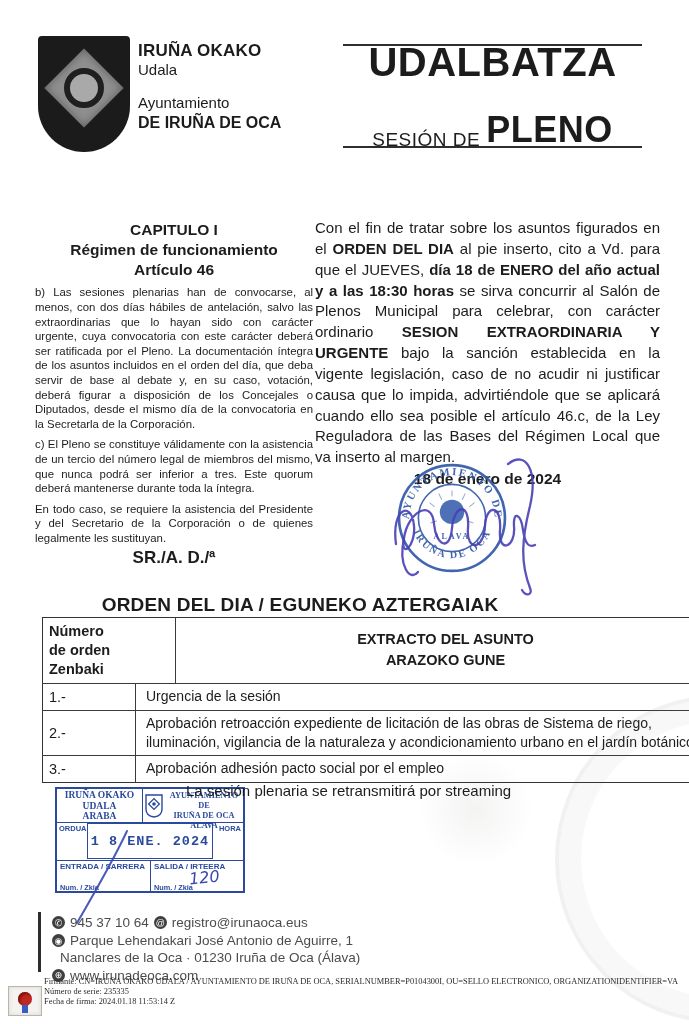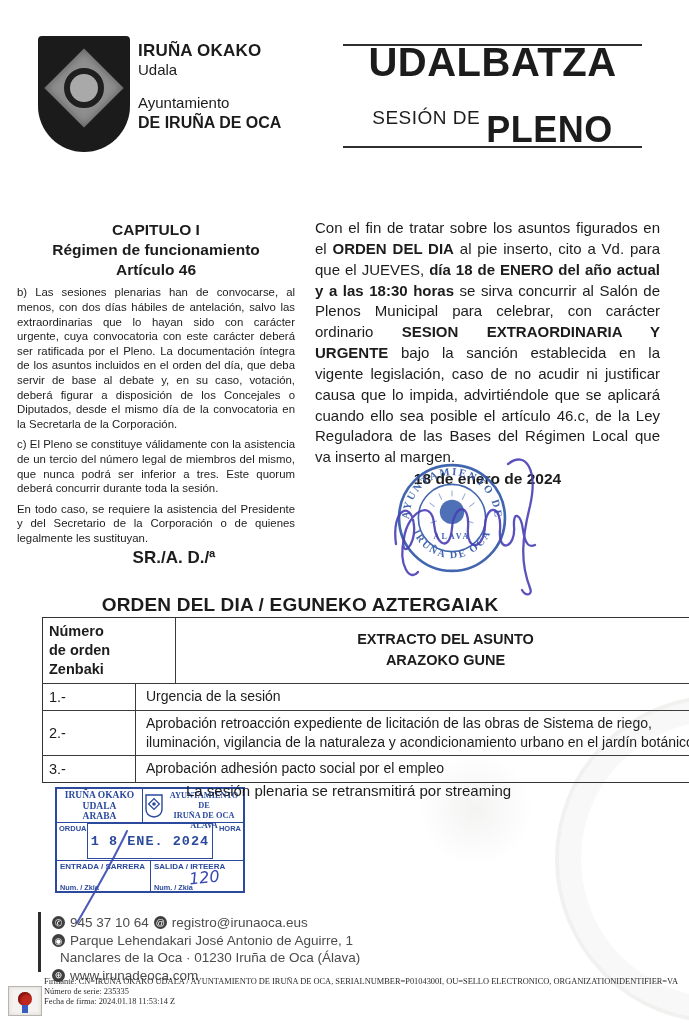--- a/index.html
+++ b/index.html
@@ -14,25 +14,25 @@
         background:#a9a9a9;border:6px solid #1f1f1f;box-sizing:border-box;}
   .orgtext{position:absolute;left:138px;top:40px;line-height:1.25;}
   .orgtext .b1{font-size:17px;font-weight:bold;letter-spacing:.2px;}
   .orgtext .n1{font-size:15px;}
   .orgtext .n2{font-size:15px;margin-top:14px;}
   .orgtext .b2{font-size:16px;font-weight:bold;}
   .titlebox{position:absolute;left:343px;top:44px;width:299px;height:104px;
         border-top:2.5px solid #2e2e2e;border-bottom:2.5px solid #2e2e2e;
         display:flex;flex-direction:column;align-items:center;justify-content:center;box-sizing:border-box;}
   .titlebox .t1{font-size:40px;font-weight:bold;letter-spacing:.5px;line-height:1.05;}
-  .titlebox .t2{display:flex;align-items:center;gap:6px;margin-top:2px;}
+  .titlebox .t2{display:flex;align-items:flex-end;gap:6px;margin-top:2px;}
   .titlebox .t2 .small{font-size:19px;letter-spacing:.5px;}
   .titlebox .t2 .big{font-size:36px;font-weight:bold;letter-spacing:.5px;margin-top:24px;}
   
-  .col-left{position:absolute;left:17px;top:220px;width:278px;}
+  .col-left{position:absolute;left:35px;top:220px;width:278px;}
   .col-left h3{margin:0;text-align:center;font-size:15.5px;line-height:1.28;font-weight:bold;}
   .col-left p{margin:6px 0 0 0;font-size:11.4px;line-height:1.28;text-align:justify;}
   .salutation{position:absolute;left:35px;top:540px;width:278px;text-align:center;
         font-size:17px;font-weight:bold;margin-top:8px;}
   .col-right{position:absolute;left:315px;top:218px;width:345px;}
   .col-right p{margin:0;font-size:15px;line-height:1.39;text-align:justify;}
   .col-right .date{margin-top:2px;text-align:center;font-size:15.5px;font-weight:bold;}
   
   .roundstamp{position:absolute;left:396px;top:462px;width:112px;height:112px;z-index:3;opacity:.92;}
   .sig{position:absolute;left:388px;top:448px;width:185px;height:152px;z-index:4;}
@@ -117,21 +117,21 @@
       <span class="small">SESIÓN DE</span>
       <span class="big">PLENO</span>
     </div>
   </div>
 
   <div class="col-left">
     <h3>CAPITULO I</h3>
     <h3>Régimen de funcionamiento</h3>
     <h3>Artículo 46</h3>
     <p>b) Las sesiones plenarias han de convocarse, al menos, con dos días hábiles de antelación, salvo las extraordinarias que lo hayan sido con carácter urgente, cuya convocatoria con este carácter deberá ser ratificada por el Pleno. La documentación íntegra de los asuntos incluidos en el orden del día, que deba servir de base al debate y, en su caso, votación, deberá figurar a disposición de los Concejales o Diputados, desde el mismo día de la convocatoria en la Secretarla de la Corporación.</p>
-    <p>c) El Pleno se constituye válidamente con la asistencia de un tercio del número legal de miembros del mismo, que nunca podrá ser inferior a tres. Este quorum deberá concurrir durante toda la sesión.</p>
+    <p>c) El Pleno se constituye válidamente con la asistencia de un tercio del número legal de miembros del mismo, que nunca podrá ser inferior a tres. Este quorum deberá mantenerse durante toda la íntegra.</p>
     <p>En todo caso, se requiere la asistencia del Presidente y del Secretario de la Corporación o de quienes legalmente les sustituyan.</p>
   </div>
   <div class="salutation">SR./A. D./ª</div>
 
   <div class="col-right">
     <p><span>Con el fin de tratar sobre los asuntos figurados en el </span><b>ORDEN DEL DIA</b><span> al pie inserto, cito a Vd. para que el JUEVES, </span><b>día 18 de ENERO del año actual y a las 18:30 horas</b><span> se sirva concurrir al Salón de Plenos Municipal para celebrar, con carácter ordinario </span><b>SESION EXTRAORDINARIA Y URGENTE</b><span> bajo la sanción establecida en la vigente legislación, caso de no acudir ni justificar causa que lo impida, advirtiéndole que se aplicará cuando ello sea posible el artículo 46.c, de la Ley Reguladora de las Bases del Régimen Local que va inserto al margen.</span></p>
     <div class="date">18 de enero de 2024</div>
   </div>
 
   <svg class="roundstamp" viewBox="0 0 110 110">

